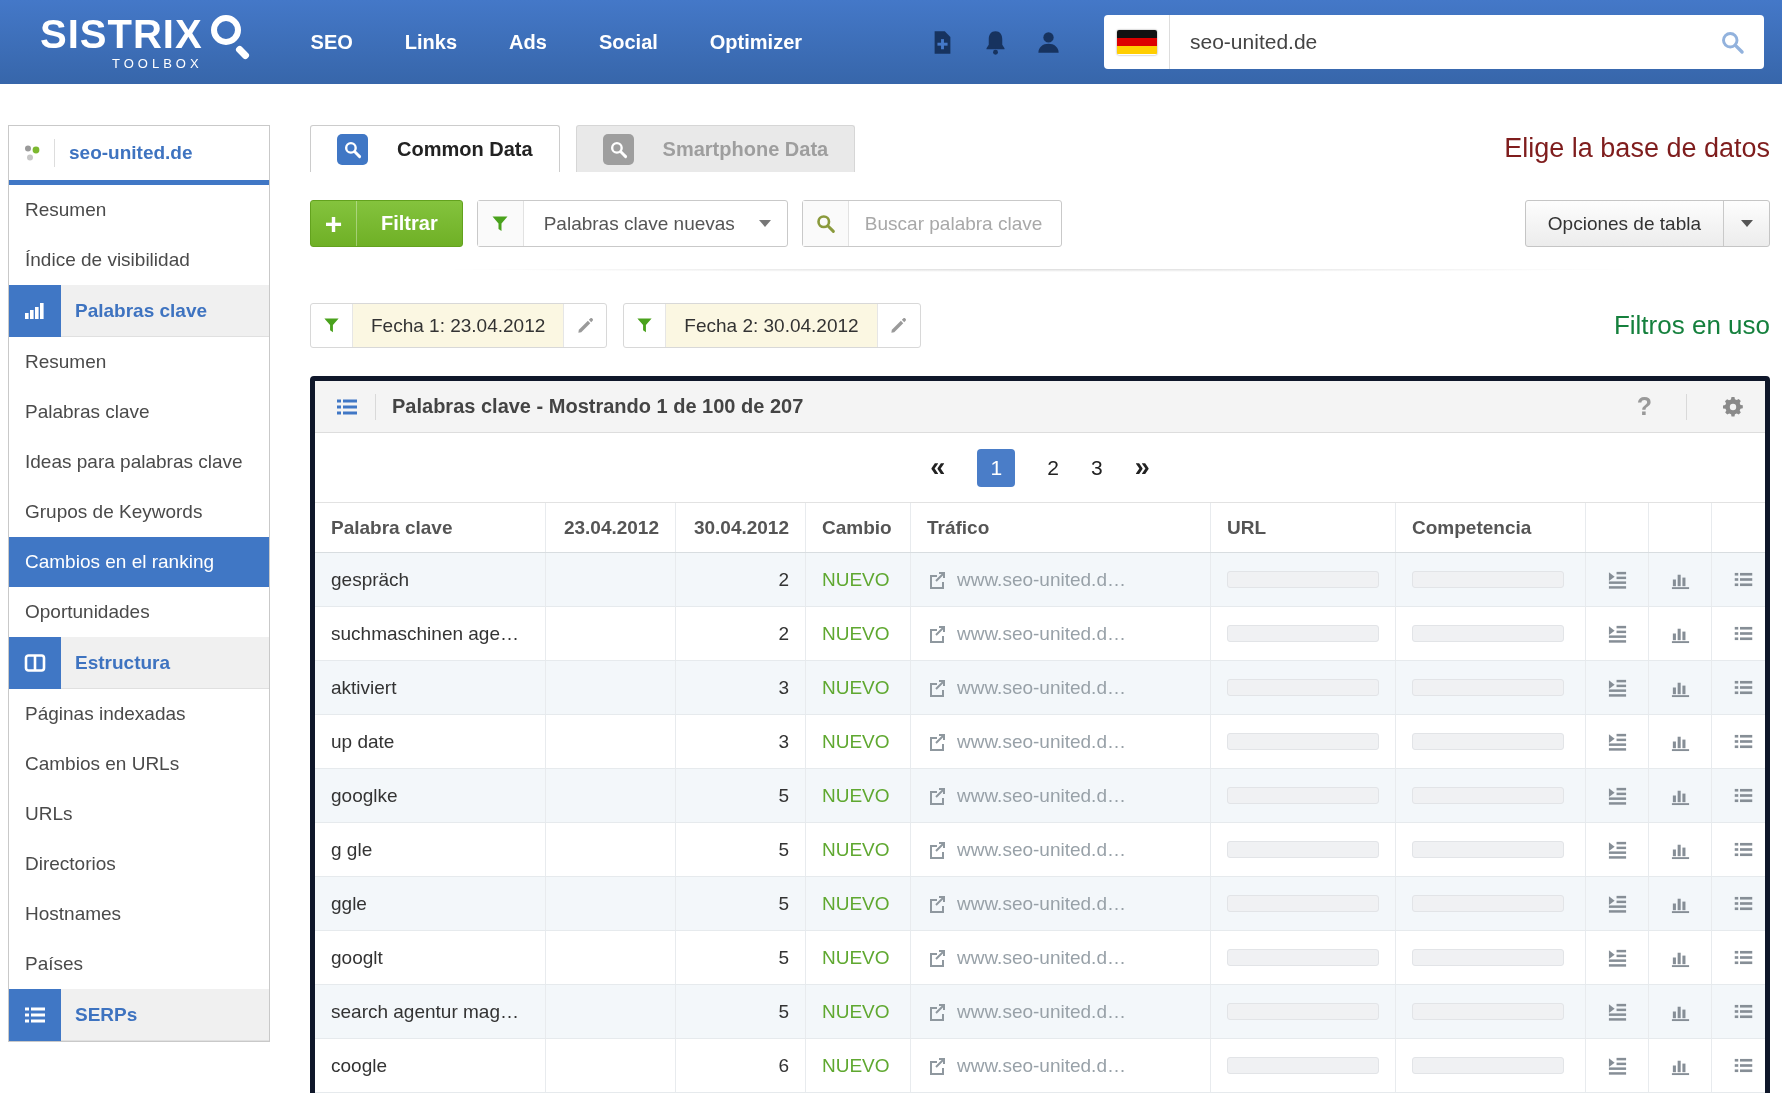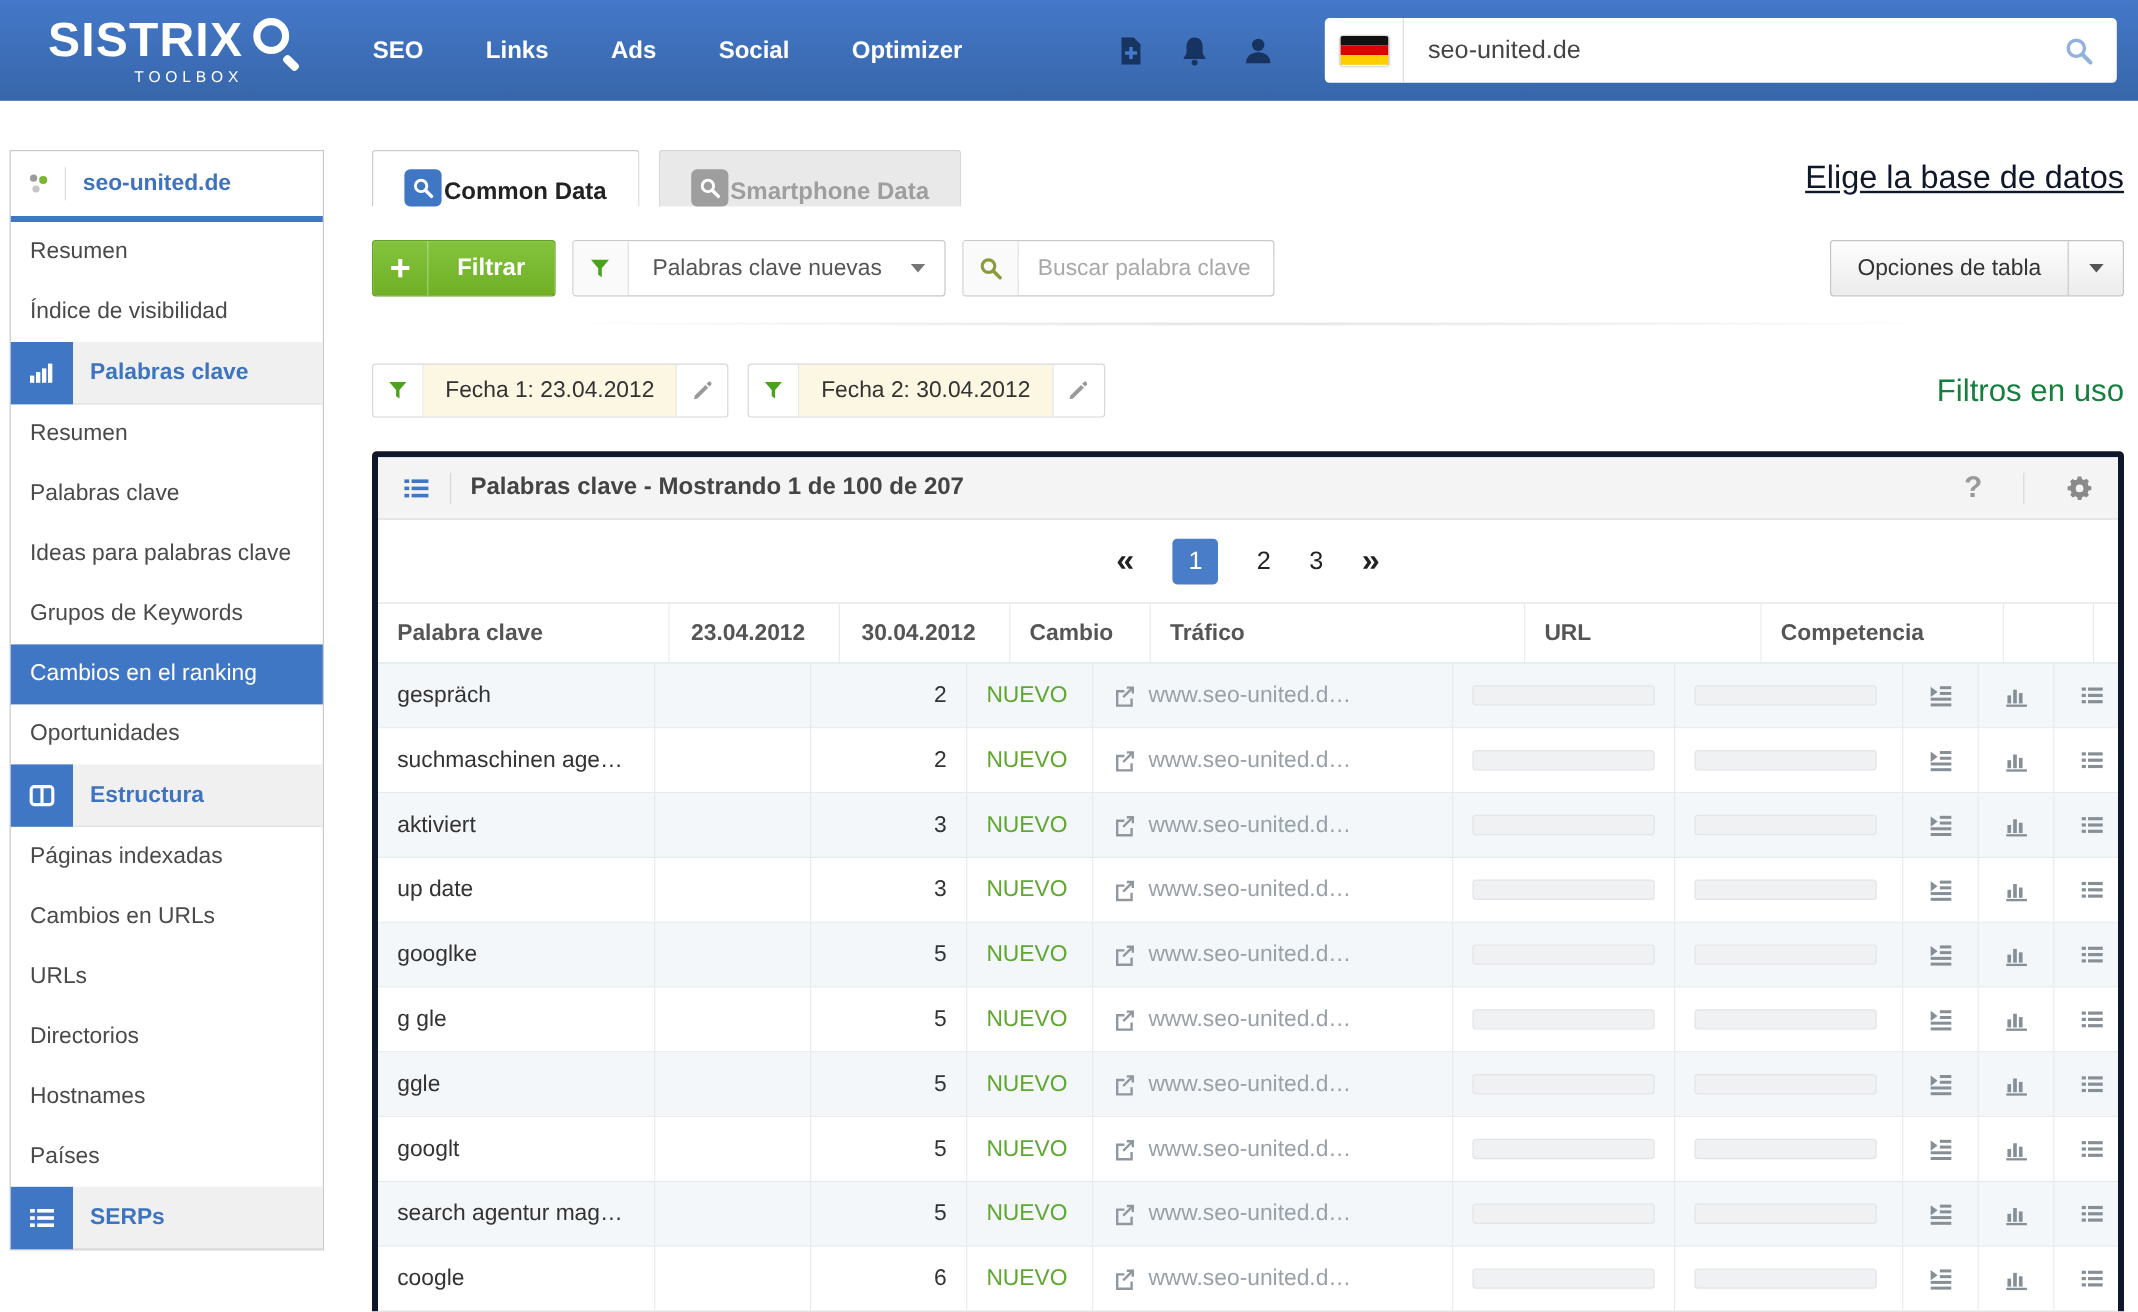--- a/index.html
+++ b/index.html
@@ -37,25 +37,25 @@
   .sb-blue { height:5px; background:#4077c5; }
   .sb-item { height:50px; display:flex; align-items:center; padding-left:16px; font-size:19px; color:#4a4a4a; cursor:pointer; }
   .sb-item.active { background:#4077c5; color:#fff; }
   .sb-sect { height:52px; display:flex; align-items:stretch; cursor:pointer; }
   .sb-sect .icbox { width:52px; background:#4077c5; display:flex; align-items:center; justify-content:center; }
   .sb-sect .lblbox { flex:1; background:#f0f0f0; border-bottom:1px solid #e0e0e0; display:flex; align-items:center; padding-left:14px; color:#3e73c0; font-weight:bold; font-size:19px; }
 
   
   .main { margin-left:40px; width:1460px; }
   .tabsrow { display:flex; align-items:flex-end; height:47px; }
-  .tab { height:47px; display:flex; align-items:flex-end; padding:0 26px; gap:2px; border:1px solid #ccc; border-bottom:none; border-radius:3px 3px 0 0; background:#fff; font-weight:bold; font-size:20px; color:#222; cursor:pointer; }
+  .tab { height:47px; display:flex; align-items:center; padding:0 26px; gap:29px; border:1px solid #ccc; border-bottom:none; border-radius:3px 3px 0 0; background:#fff; font-weight:bold; font-size:20px; color:#222; cursor:pointer; }
   .tab.inactive { background:#e9e9e9; border-color:#d6d6d6; color:#9e9e9e; margin-left:16px; }
   .tab-ic { width:31px; height:31px; border-radius:5px; background:#4077c5; display:flex; align-items:center; justify-content:center; }
   .tab.inactive .tab-ic { background:#9e9e9e; }
-  .db-label { margin-left:auto; font-size:27px; color:#0f172a; align-self:center;text-decoration:underline; }
+  .db-label { margin-left:auto; font-size:27px; color:#7f1d1d; align-self:center; }
 
   .toolbar { display:flex; margin-top:28px; height:47px; align-items:stretch; }
   .btn-filter { display:flex; align-items:center; background:linear-gradient(#84c33d,#6fb026); border:1px solid #63a21e; border-radius:3px; cursor:pointer; }
   .btn-filter .plus { width:46px; text-align:center; color:#fff; font-size:30px; font-weight:bold; line-height:45px; border-right:1px solid rgba(255,255,255,.35); }
   .btn-filter .lbl { padding:0 24px; color:#fff; font-weight:bold; font-size:20px; }
   .dd, .searchbox { display:flex; align-items:center; background:#fff; border:1px solid #c9c9c9; border-radius:3px; margin-left:14px; }
   .icsec { width:46px; align-self:stretch; display:flex; align-items:center; justify-content:center; border-right:1px solid #e2e2e2; background:#fafafa; }
   .dd { cursor:pointer; }
   .dd .lbl { padding:0 20px; font-size:19px; color:#555; }
   .caret { width:0; height:0; border-left:6px solid transparent; border-right:6px solid transparent; border-top:7px solid #777; }
@@ -82,21 +82,21 @@
   .ptitle .right { margin-left:auto; display:flex; align-items:center; gap:18px; }
   .qmark { font-size:25px; font-weight:bold; color:#999; cursor:pointer; }
   .gear { cursor:pointer; display:flex; }
 
   .pagerow { height:70px; display:flex; align-items:center; justify-content:center; gap:32px; border-bottom:1px solid #e2e2e2; font-size:21px; color:#222; }
   .arrow { font-size:27px; font-weight:bold; color:#222; cursor:pointer; }
   .pg { cursor:pointer; }
   .pg.active { width:38px; height:38px; background:#4a7dc8; color:#fff; border-radius:4px; display:flex; align-items:center; justify-content:center; }
 
   .thead, .trow { display:grid; grid-template-columns:230px 130px 130px 105px 300px 185px 190px 63px 63px 64px; }
-  .thead { height:50px; font-weight:bold; color:#555; font-size:19px; border-bottom:1px solid #d8dde0;gap:12px; }
+  .thead { height:50px; font-weight:bold; color:#555; font-size:19px; border-bottom:1px solid #d8dde0; }
   .thead > div, .trow > div { display:flex; align-items:center; padding:0 16px; border-left:1px solid #e8ebee; min-width:0; }
   .thead > div:first-child, .trow > div:first-child { border-left:none; }
   .num { justify-content:flex-end; }
   .trow { height:54px; font-size:19px; color:#333; border-bottom:1px solid #e6eaed; background:#fff; }
   .trow:nth-child(odd) { background:#f3f7fa; }
   .cell-change { color:#5fa830; }
   .cell-url { gap:10px; color:#98a1a8; white-space:nowrap; overflow:hidden; cursor:pointer; }
   .bar { width:152px; height:17px; background:#f0f1f3; border:1px solid #e2e4e7; border-radius:3px; overflow:hidden; }
   .bar .fill { height:100%; border-radius:2px 0 0 2px; }
   .tfill { background:#3d74c5; }

